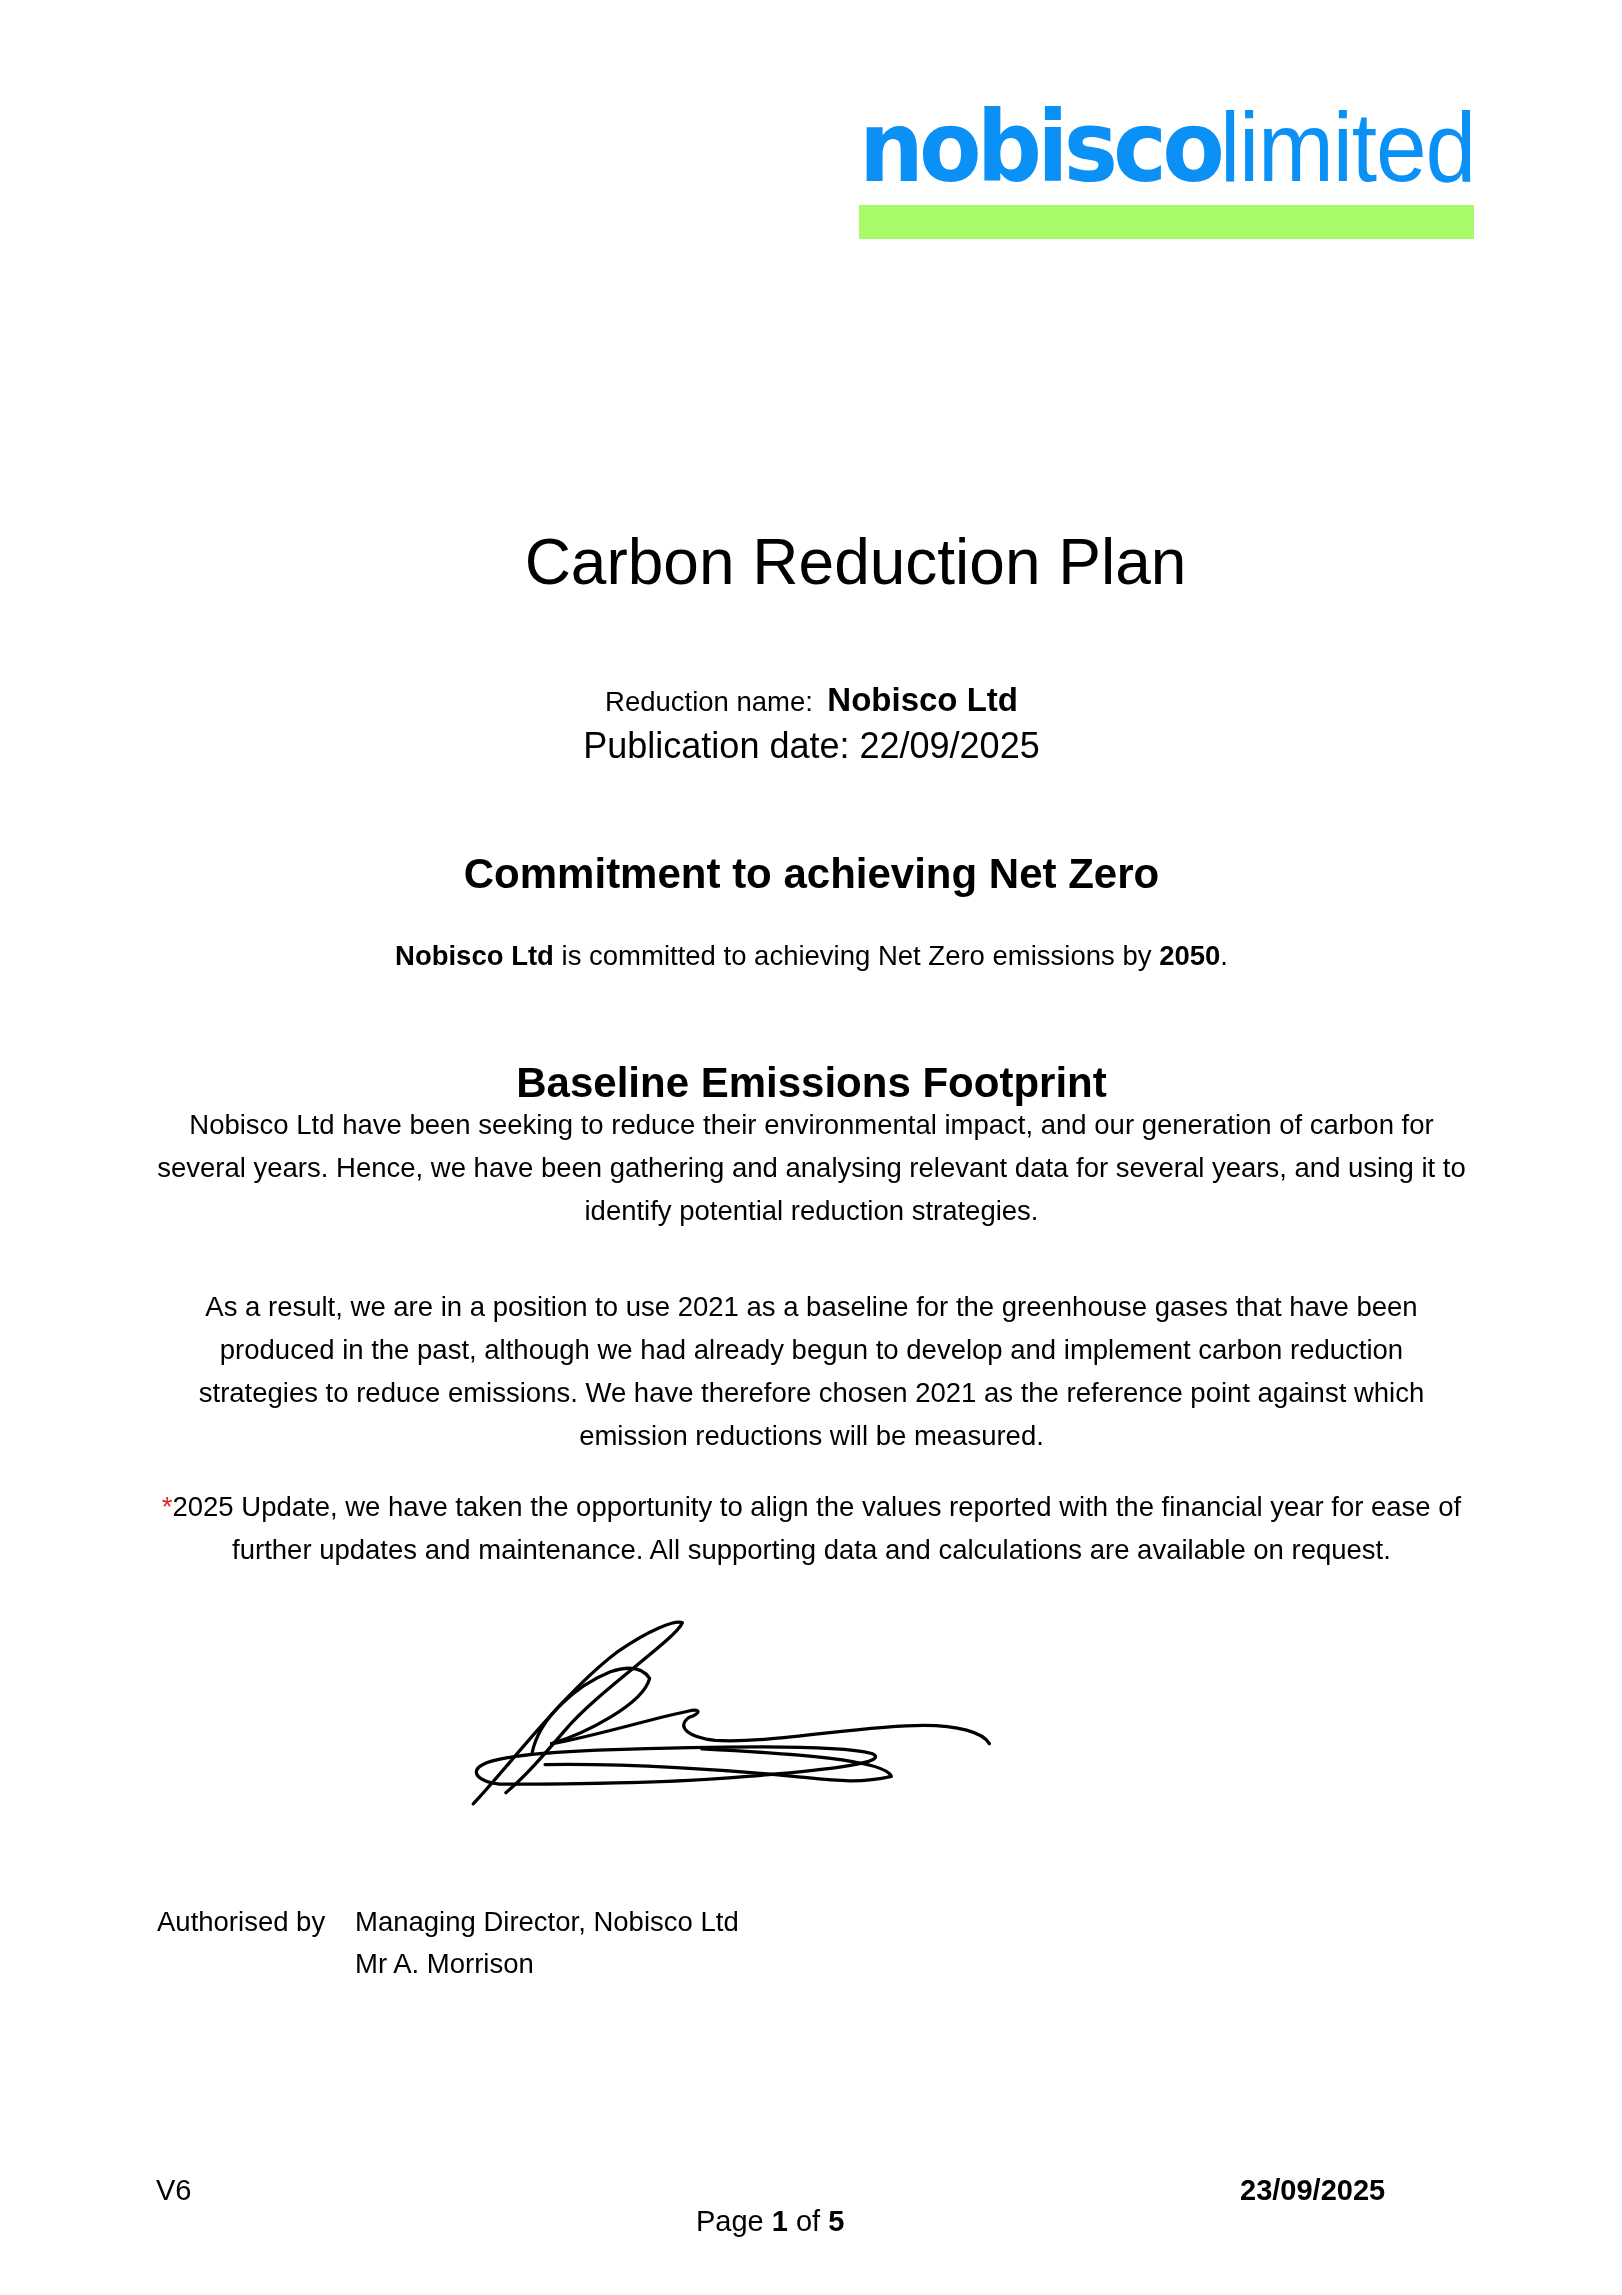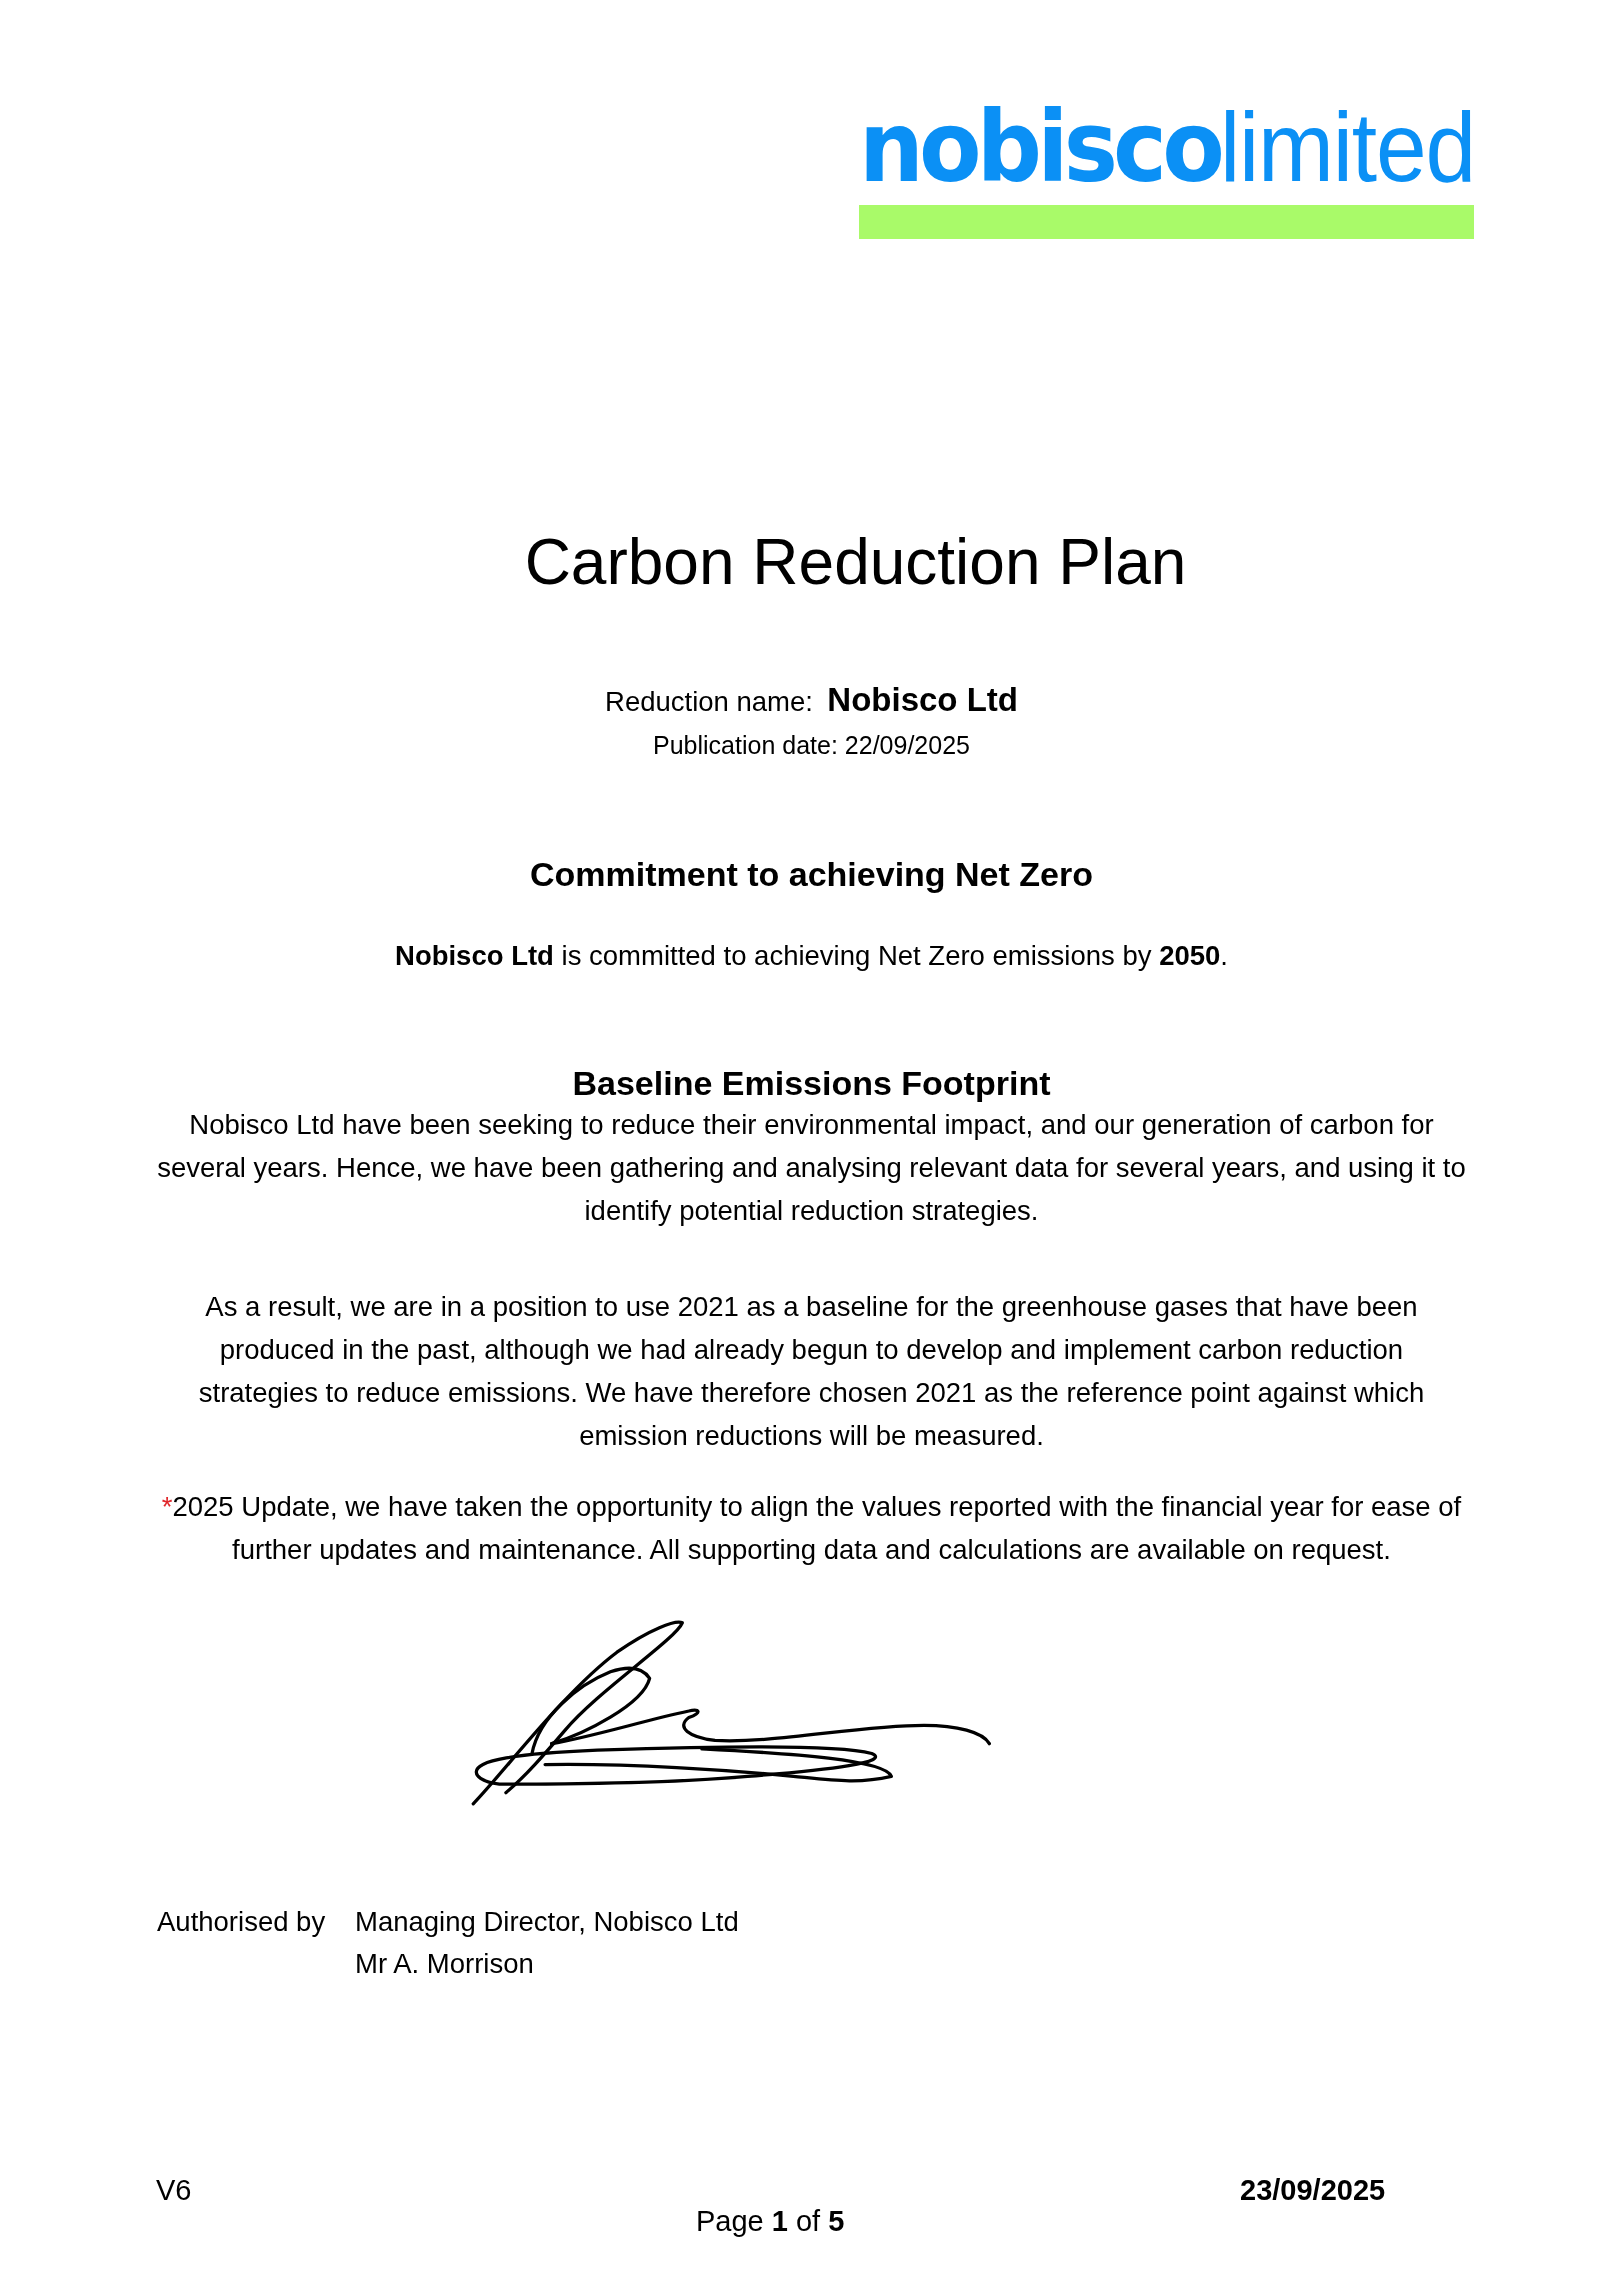--- a/index.html
+++ b/index.html
@@ -14,22 +14,22 @@
     transform: scaleX(0.93); transform-origin: left top;
   }
   .logo-bold { font-weight: bold; letter-spacing: -5.2px; }
   .logo-light { font-weight: normal; font-family: "Liberation Sans", sans-serif; letter-spacing: -1.3px; }
   .logo-bar { position: absolute; left: 0; top: 107px; width: 615px; height: 34px; background: #a9fa69; }
 
   .center { position: absolute; left: 0; width: 1623px; text-align: center; }
   .title { top: 523px; font-size: 64px; line-height: 79px; margin-left: 44px; }
   .supplier { top: 677px; font-size: 27.5px; line-height: 46px; }
   .supplier-name { font-weight: bold; font-size: 33px; margin-left: 14.4px; }
-  .pubdate { top: 726px; font-size: 25px; line-height: 39px; }
-  .h2 { font-weight: bold; font-size: 34px; line-height: 46px; }
+  .pubdate { top: 726px; font-size: 36px; line-height: 39px; }
+  .h2 { font-weight: bold; font-size: 42px; line-height: 46px; }
   .commit-h { top: 851px; }
   .commit-p { top: 936px; font-size: 27.5px; line-height: 39px; }
   .base-h { top: 1060px; }
   .para { font-size: 27.5px; line-height: 43px; left: 157px; width: 1309px; }
   .para1 { top: 1103px; }
   .para2 { top: 1285px; }
   .para3 { top: 1485px; }
   .star { color: #e0262a; }
 
   .signature { position: absolute; left: 466px; top: 1613px; width: 707px; height: 196px; }

